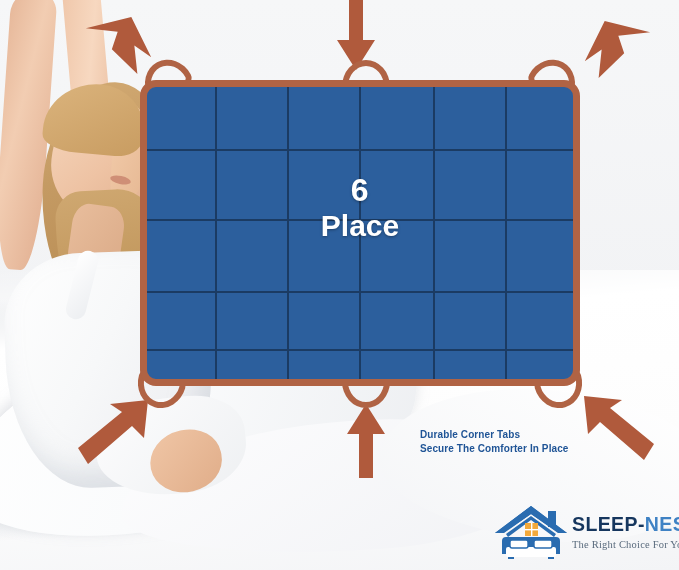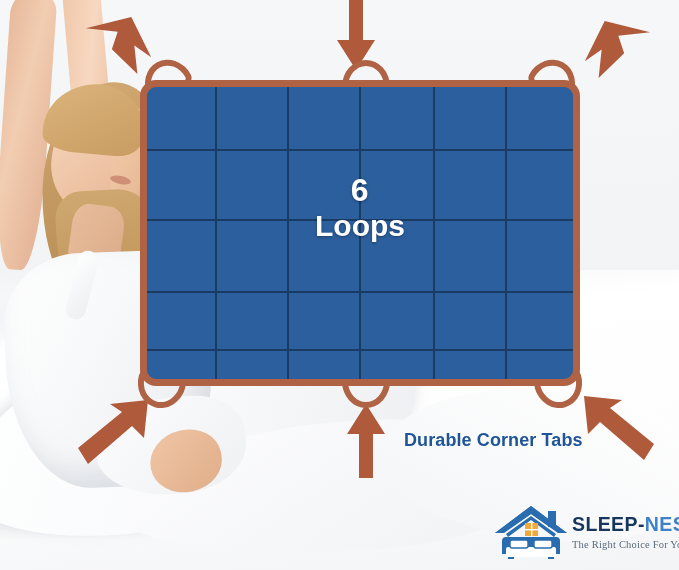--- a/index.html
+++ b/index.html
@@ -231,24 +231,24 @@
   .ar-tl { left: 82px;  top: 10px;  }
   .ar-tc { left: 336px; top: -4px;  }
   .ar-tr { left: 578px; top: 14px;  }
   .ar-bl { left: 78px;  top: 396px; }
   .ar-bc { left: 346px; top: 404px; }
   .ar-br { left: 578px; top: 392px; }
 
   
   .caption {
     position: absolute;
-    left: 404px; top: 428px;
+    left: 420px; top: 428px;
     color: #1f5496;
     font-weight: bold;
-    font-size: 18px;
+    font-size: 10px;
     line-height: 1.38;
     letter-spacing: .1px;
     white-space: nowrap;
   }
 
   
   .logo { position: absolute; left: 492px; top: 503px; width: 182px; height: 62px; }
   .logo-mark { position: absolute; left: 0; top: 0; width: 78px; height: 60px; }
   .logo-text { position: absolute; left: 80px; top: 12px; }
   .logo-name {
@@ -350,26 +350,27 @@
       <div class="stitch v" style="left:286px;"></div>
       <div class="stitch v" style="left:358px;"></div>
       <div class="stitch h" style="top:62px;"></div>
       <div class="stitch h" style="top:132px;"></div>
       <div class="stitch h" style="top:204px;"></div>
       <div class="stitch h" style="top:262px;"></div>
     </div>
 
     <div class="comforter-text">
       <div class="ct-num">6</div>
-      <div class="ct-l2">Loops</div>
+      <div class="ct-l2">Place</div>
     </div>
   </div>
 
   <div class="caption">
     <div>Durable Corner Tabs</div>
+    <div>Secure The Comforter In Place</div>
   </div>
 
   <div class="logo">
     <div class="logo-mark">
       <svg width="78" height="60" viewBox="0 0 78 60">
 
         <path d="M39 3 L75 30 L67 30 L39 11 L11 30 L3 30 Z" fill="#2a6cb0"></path>
         <path d="M39 3 L75 30 L66 30 L39 11 L12 30 L3 30 Z" fill="#2a6cb0"></path>
 
         <rect x="56" y="8" width="8" height="16" fill="#2a6cb0"></rect>

